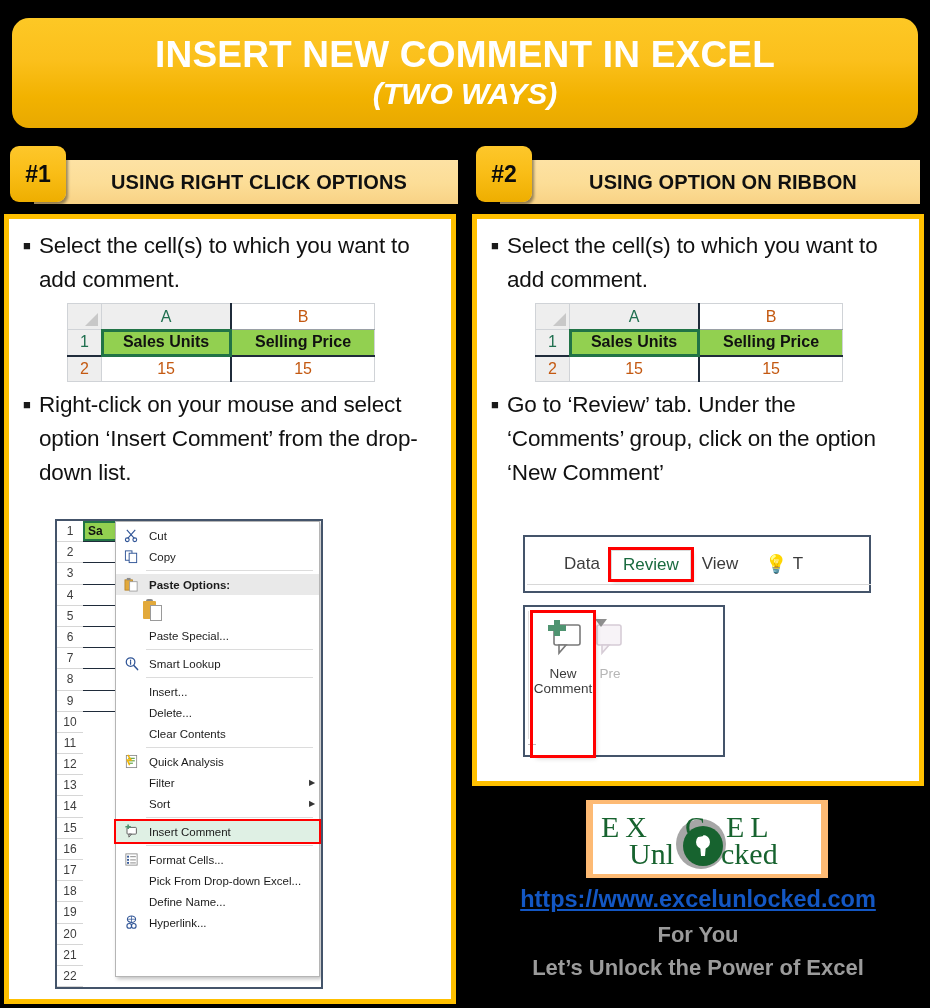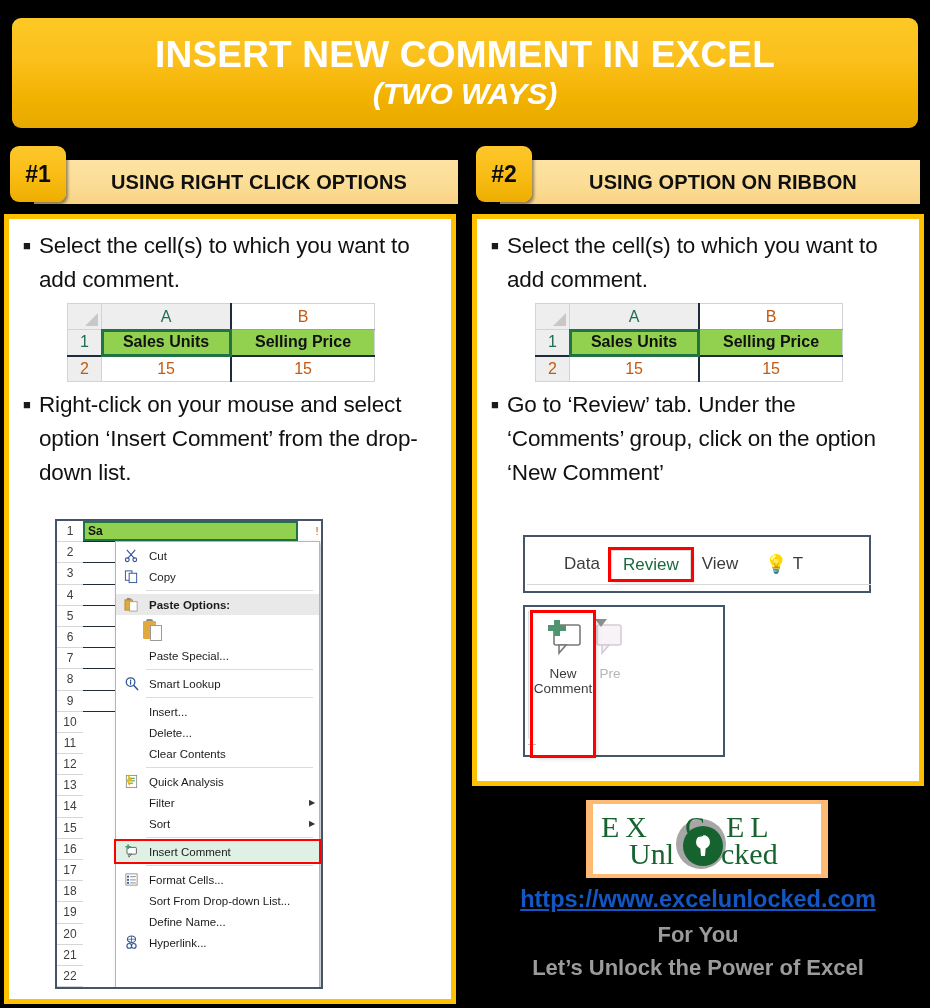--- a/index.html
+++ b/index.html
@@ -15,21 +15,21 @@
     position: relative;
     width: 930px; height: 1008px;
     background: #000000;
   }
 
   
   .title-banner {
     position: absolute;
     left: 12px; top: 18px;
     width: 906px; height: 110px;
-    border-radius: 9px;
+    border-radius: 17px;
     background: linear-gradient(180deg, #fdc825 0%, #fbc01c 38%, #f2b200 72%, #e8a900 100%);
     display: flex;
     flex-direction: column;
     align-items: center;
     justify-content: center;
     box-shadow: 0 2px 3px rgba(0,0,0,0.35);
   }
   .title-main {
     color: #ffffff;
     font-weight: bold;
@@ -243,21 +243,21 @@
     position: absolute;
     right: 0; top: 0;
     width: 16px; height: 466px;
     font-size: 11px;
     color: #c45911;
   }
   .ctx-rightcol div { height: 21.2px; line-height: 21.2px; text-align:center; }
 
   .ctx-menu {
     position: absolute;
-    left: 58px; top: 20px;
+    left: 58px; top: 0;
     width: 205px; height: 456px;
     background: #ffffff;
     border: 1px solid #b5b5b5;
     box-shadow: 2px 2px 4px rgba(0,0,0,0.25);
     padding: 3px 0;
     z-index: 5;
   }
   .mi {
     position: relative;
     display: flex;
@@ -662,21 +662,21 @@
                 <rect x="6.6" y="4.6" width="6" height="0.9" fill="#777"></rect>
                 <rect x="6.6" y="8" width="6" height="0.9" fill="#777"></rect>
                 <rect x="6.6" y="11.2" width="6" height="0.9" fill="#777"></rect>
               </svg>
             </span>
             <span class="lbl">Format Cells...</span>
             <span class="arrow"></span>
           </div>
           <div class="mi">
             <span class="ico"></span>
-            <span class="lbl">Sort From Drop-down List...</span>
+            <span class="lbl">Pick From Drop-down Excel...</span>
             <span class="arrow"></span>
           </div>
           <div class="mi">
             <span class="ico"></span>
             <span class="lbl">Define Name...</span>
             <span class="arrow"></span>
           </div>
           <div class="mi">
             <span class="ico">
               <svg width="15" height="15" viewBox="0 0 16 16">

